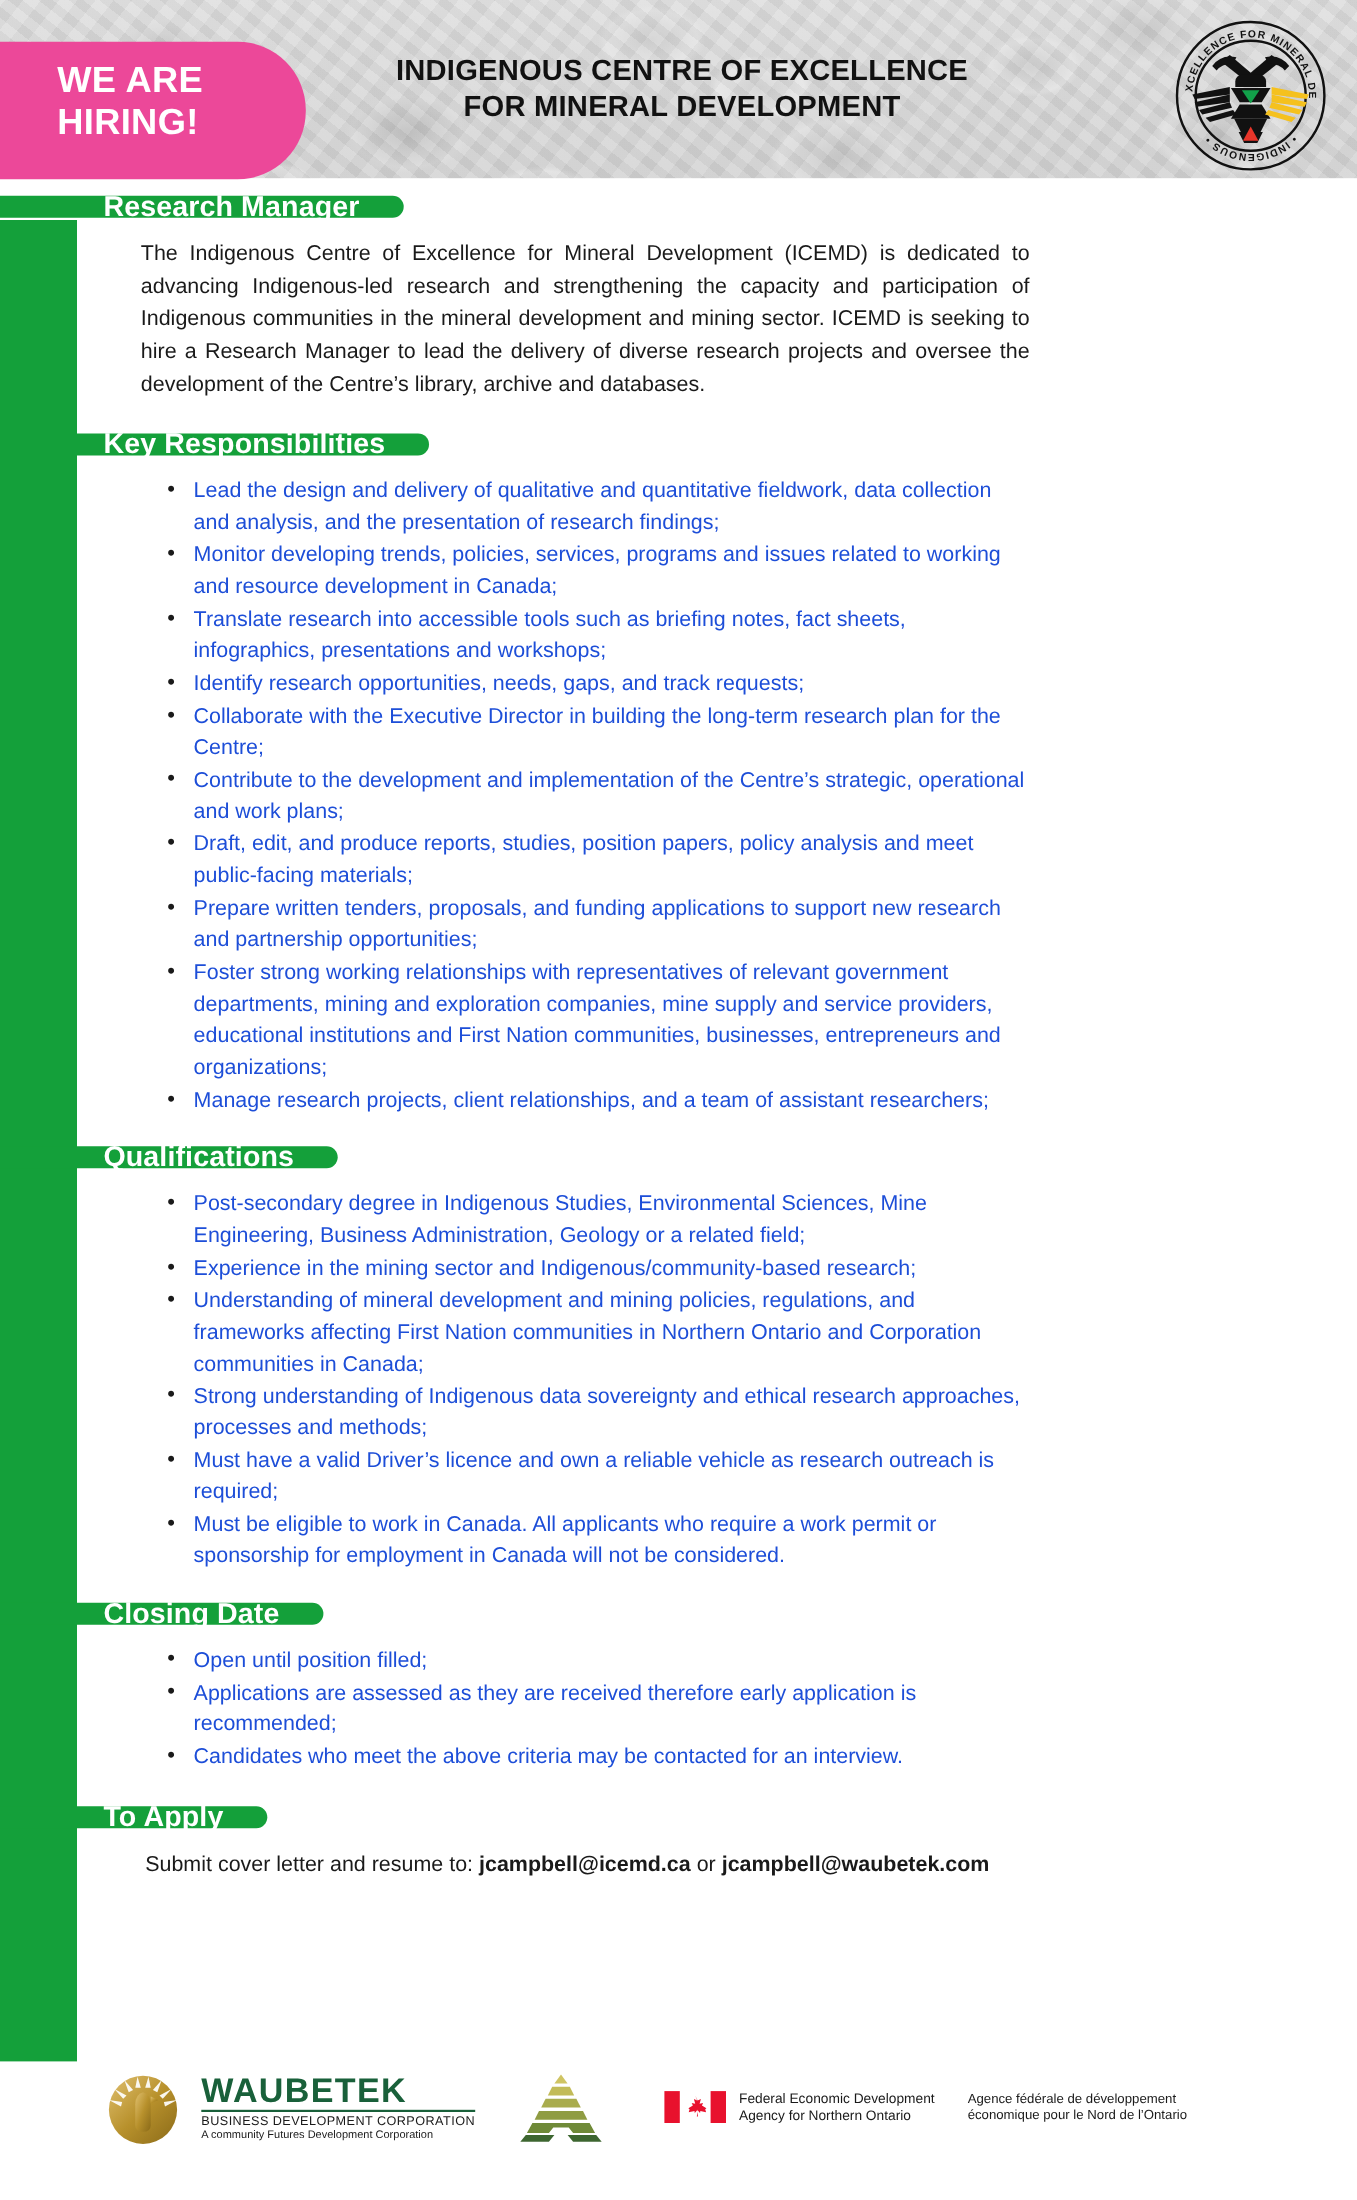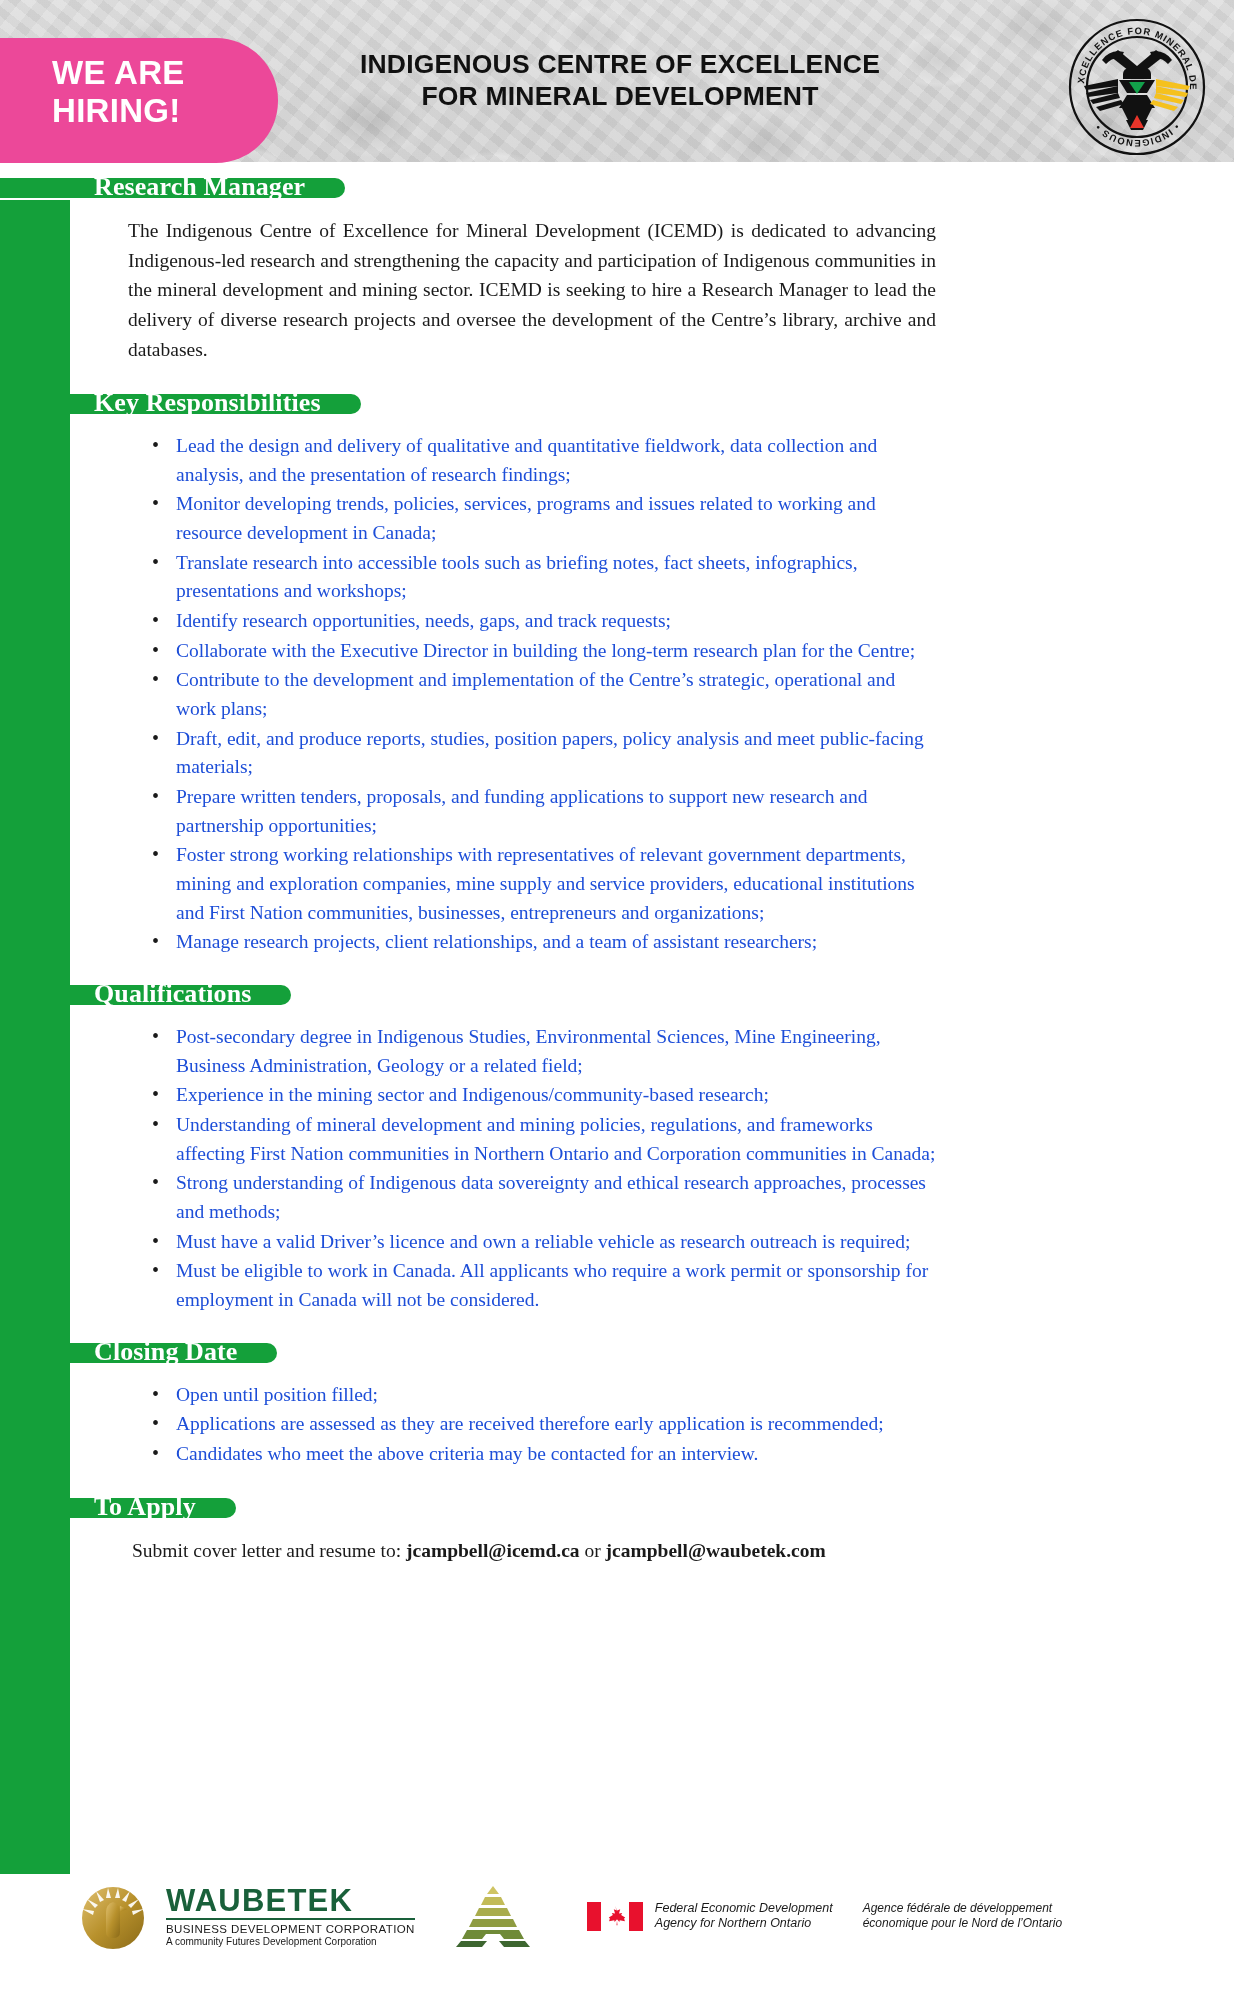--- a/index.html
+++ b/index.html
@@ -107,21 +107,20 @@
     width: 142px; height: 142px;
     z-index: 4;
   }
 
   
   .content {
     position: absolute;
     left: 70px; top: 178px;
     width: 926px;
     z-index: 2;
-    font-family: Liberation Serif, serif;
   }
 
   .pill {
     position: relative;
     display: inline-block;
     background: #14a03a;
     color: #ffffff;
     font-size: 26px;
     font-weight: bold;
     border-top-right-radius: 34px;
@@ -164,21 +163,21 @@
   .apply-line {
     font-size: 19.5px;
     color: #1a1a1a;
     margin: 22px 0 0 62px;
   }
   .apply-line b { font-weight: bold; }
 
   
   .footer {
     position: absolute;
-    left: 70px; bottom: 38px;
+    left: 87px; bottom: 38px;
     width: 1100px;
     height: 92px;
     display: flex;
     align-items: center;
     gap: 14px;
     z-index: 3;
   }
   .waubetek { display: flex; align-items: center; gap: 10px; }
   .wau-text { line-height: 1; }
   .wau-name {
@@ -193,21 +192,21 @@
     font-size: 11.5px;
     color: #1a1a1a;
     letter-spacing: .4px;
     margin-top: 4px;
   }
   .wau-sub2 {
     font-size: 10px;
     color: #1a1a1a;
     margin-top: 2px;
   }
-  .fednor { display: flex; align-items: center; gap: 12px; font-style: italic; }
+  .fednor { display: flex; align-items: flex-start; gap: 12px; }
   .flag {
     position: relative;
     width: 56px; height: 29px;
     background: #ffffff;
     flex: none;
   }
   .flag .band { position: absolute; top: 0; width: 14px; height: 29px; background: #e8112d; }
   .flag .band.l { left: 0; }
   .flag .band.r { right: 0; }
   .fed-text {

